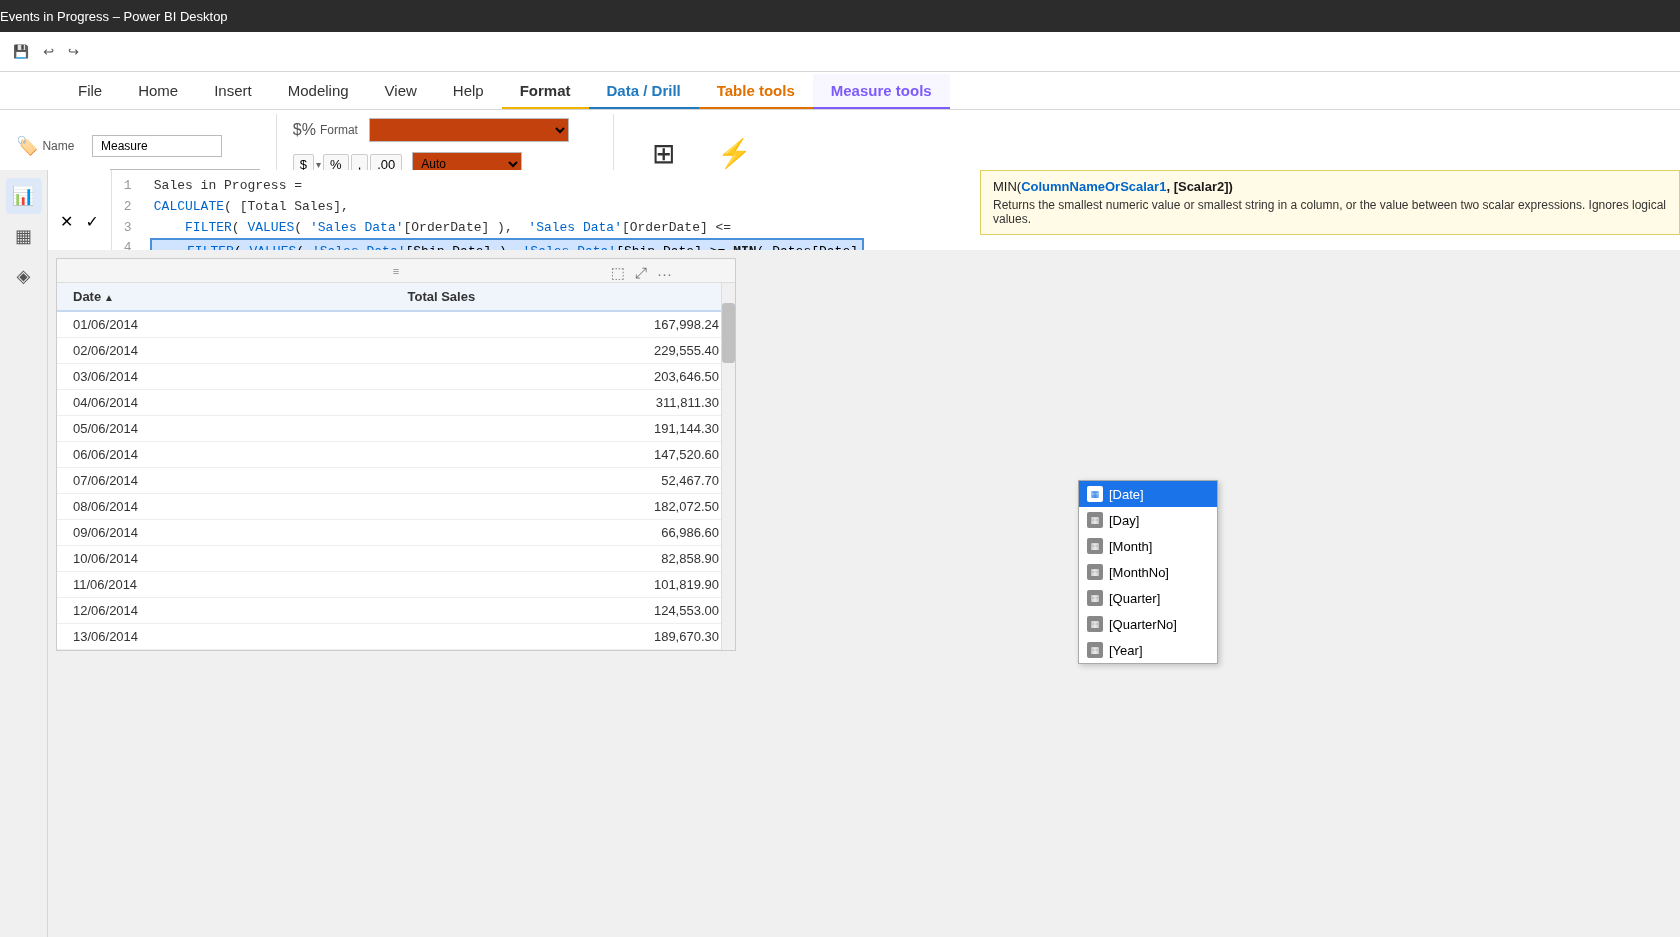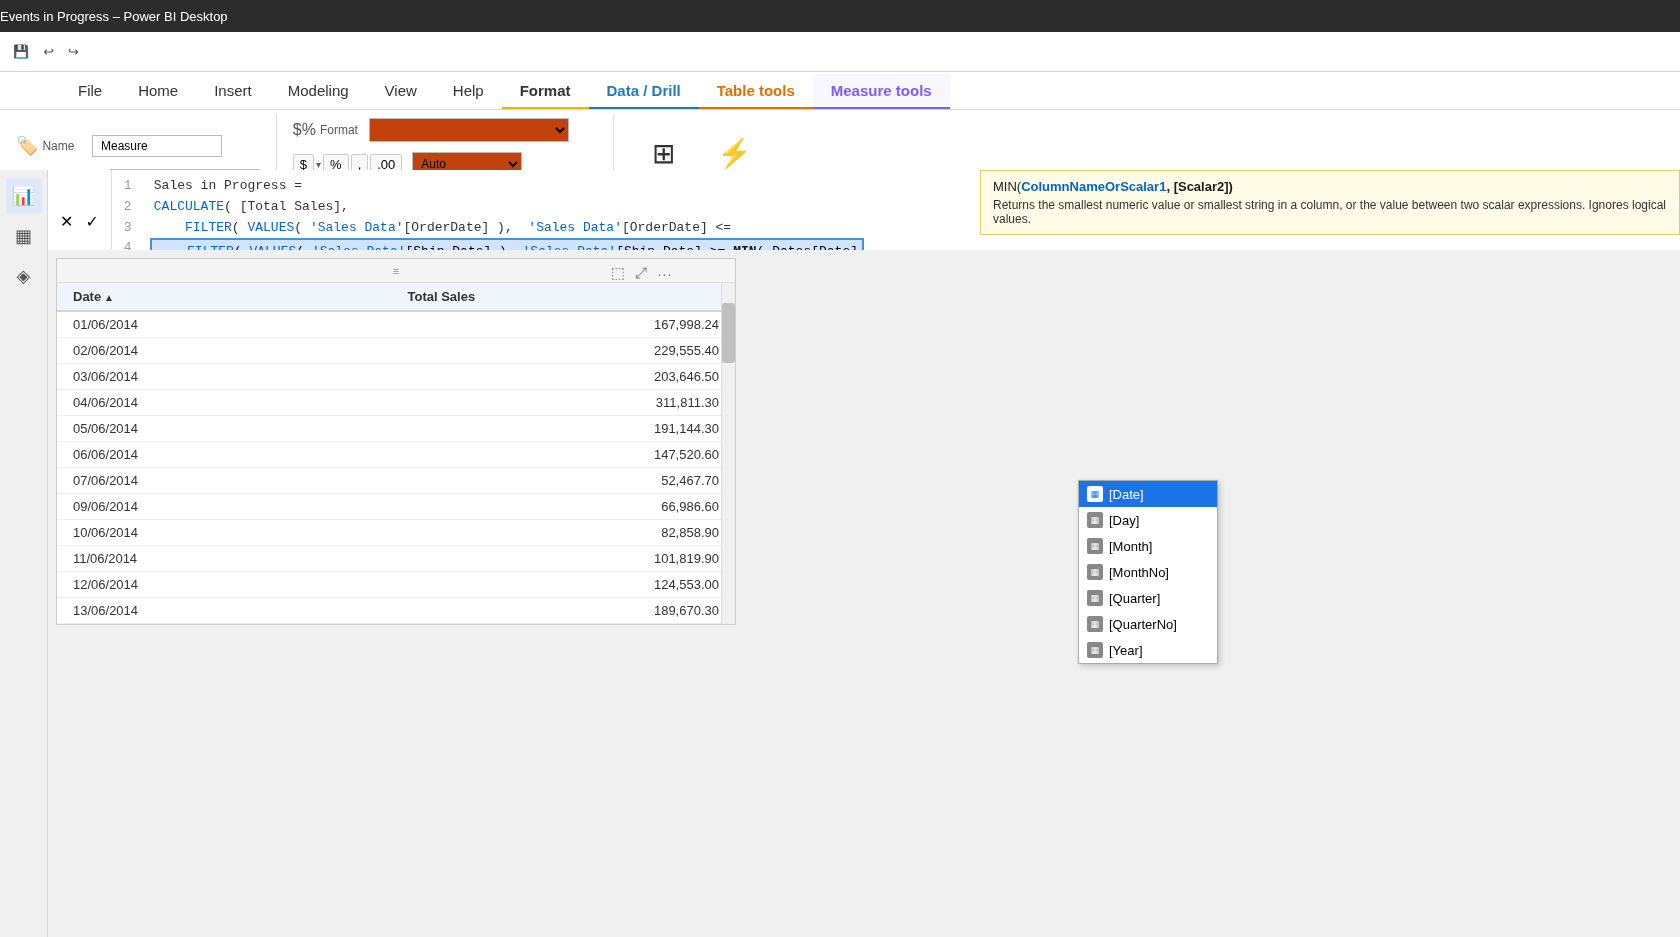--- a/index.html
+++ b/index.html
@@ -551,20 +551,24 @@
             </tr>
             <tr>
               <td>06/06/2014</td>
               <td class="right">147,520.60</td>
             </tr>
             <tr>
               <td>07/06/2014</td>
               <td class="right">52,467.70</td>
             </tr>
             <tr>
+              <td>08/06/2014</td>
+              <td class="right">182,072.50</td>
+            </tr>
+            <tr>
               <td>09/06/2014</td>
               <td class="right">66,986.60</td>
             </tr>
             <tr>
               <td>10/06/2014</td>
               <td class="right">82,858.90</td>
             </tr>
             <tr>
               <td>11/06/2014</td>
               <td class="right">101,819.90</td>

